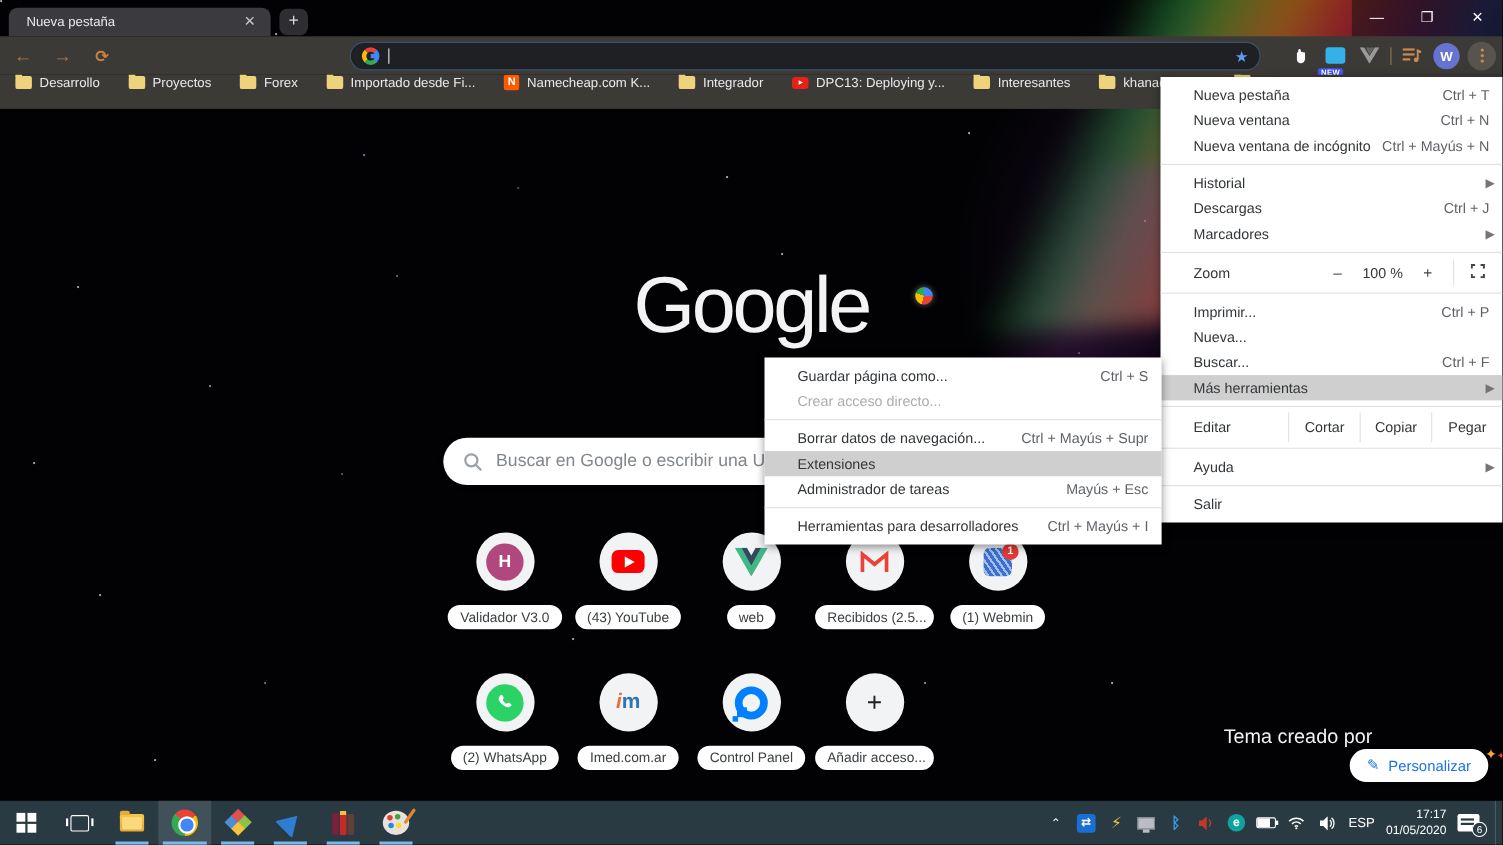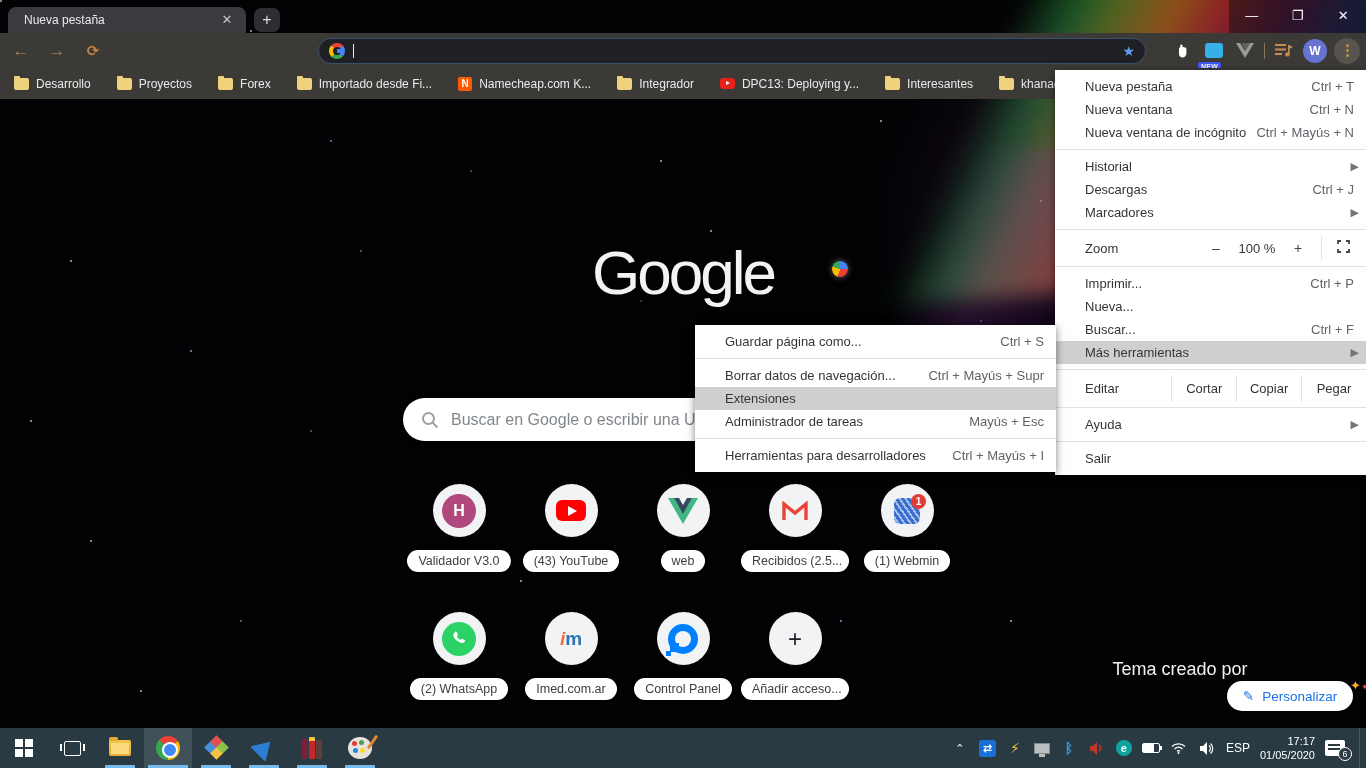--- a/index.html
+++ b/index.html
@@ -67,33 +67,33 @@
   .toolbar-sep { width:1px; height:16px; background:#8a7758; }
   .playlist-ext { color:#c98a4e; }
   .avatar { width:24px; height:24px; border-radius:50%; background:#6673d1; color:#fff; font-size:12px;
     font-weight:bold; text-align:center; line-height:24px; }
   .menu-dots { width:26px; height:26px; border-radius:50%; background:#57544e; display:flex;
     flex-direction:column; align-items:center; justify-content:center; gap:2px; }
   .menu-dots b { width:3px; height:3px; border-radius:50%; background:#c98a4e; }
 
   
   .bookmarks { position:absolute; left:0; top:68px; width:1366px; height:31px; background:#3c3a36;
-    display:flex; align-items:center; gap:26px; padding-left:14px; overflow:hidden; }
+    display:flex; align-items:flex-start; gap:26px; padding-left:14px; overflow:hidden; }
   .bm { display:flex; align-items:center; gap:7px; color:#e8eaed; font-size:12px; white-space:nowrap; }
   .bm-folder { width:15px; height:12px; background:#efd27c; border-radius:2px; position:relative; }
   .bm-folder::before { content:""; position:absolute; left:0; top:-2px; width:6px; height:3px; background:#efd27c; border-radius:1px 1px 0 0; }
   .bm-nc { width:14px; height:14px; background:#ff5a00; border-radius:2px; color:#fff; font-size:10px;
     font-weight:bold; text-align:center; line-height:14px; }
   .bm-yt { width:15px; height:11px; background:#e62117; border-radius:3px; position:relative; }
   .bm-yt::after { content:""; position:absolute; left:6px; top:3px; border-left:4px solid #fff;
     border-top:2.5px solid transparent; border-bottom:2.5px solid transparent; }
 
   
   .logo { position:absolute; left:0; top:237px; width:1366px; text-align:center; color:#f3f3f3;
-    font-size:62px; letter-spacing:-3px; font-weight:500; }
+    font-size:72px; letter-spacing:-3px; font-weight:500; }
   .searchbar { position:absolute; left:403px; top:398px; width:560px; height:43px; background:#fff;
     border-radius:22px; display:flex; align-items:center; padding:0 18px; box-shadow:0 1px 5px rgba(0,0,0,.4); }
   .search-glyph { stroke:#9aa0a6; }
   .search-ph { color:#80868b; font-size:16px; margin-left:12px; white-space:nowrap; }
 
   .shortcut-grid { position:absolute; left:403px; width:560px; display:flex; }
   .row1 { top:484px; } .row2 { top:612px; }
   .tile { width:112px; display:flex; flex-direction:column; align-items:center; }
   .tile-circle { width:53px; height:53px; border-radius:50%; background:#f1f3f4; display:flex;
     align-items:center; justify-content:center; position:relative; }
@@ -480,20 +480,23 @@
     <div class="mdiv"></div>
     <div class="mi">
         <span class="ml">Salir</span>
       </div>
   </div>
 
   <div class="submenu">
     <div class="mi">
         <span class="ml">Guardar página como...</span>
         <span class="ms">Ctrl + S</span>
+      </div>
+    <div class="mi disabled">
+        <span class="ml">Crear acceso directo...</span>
       </div>
     <div class="mdiv"></div>
     <div class="mi">
         <span class="ml">Borrar datos de navegación...</span>
         <span class="ms">Ctrl + Mayús + Supr</span>
       </div>
     <div class="mi hl">
         <span class="ml">Extensiones</span>
       </div>
     <div class="mi">

